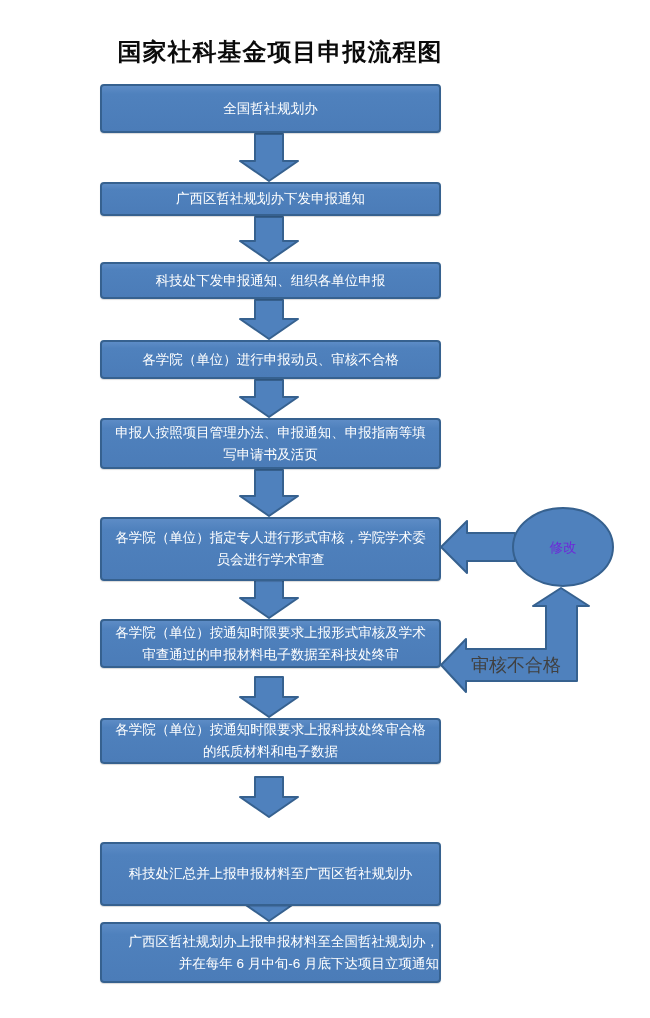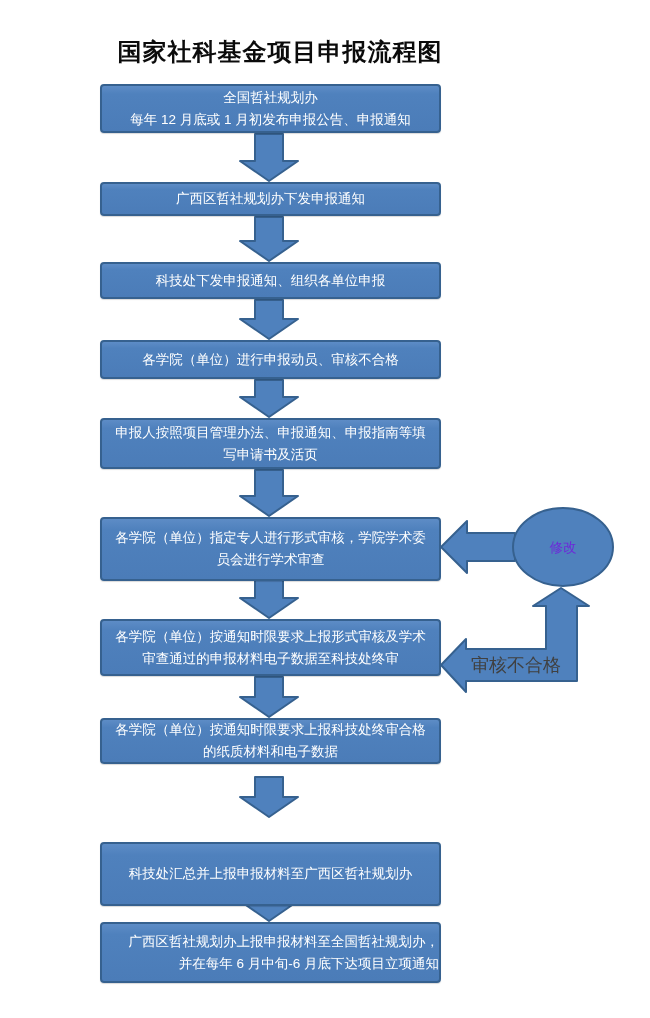--- a/index.html
+++ b/index.html
@@ -61,21 +61,20 @@
 
     <path class="shape" d="M441 547 L467 521 L467 533 L515 533 L515 561 L467 561 L467 573 Z"></path>
 
     <path class="shape" d="M561 588 L589 606 L577 606 L577 681 L466 681 L466 692 L441 665 L466 639 L466 649 L546 649 L546 606 L533 606 Z"></path>
 
     <ellipse class="shape" cx="563" cy="547" rx="50" ry="39"></ellipse>
   </svg>
 
   <div class="flow-box" style="top:84px;height:49px;">
     <div class="ln">全国哲社规划办</div>
-    <div class="ln">每年 12 月底或 1 月初发布申报公告、申报通知</div>
   </div>
 
   <div class="flow-box" style="top:182px;height:34px;">
     <div class="ln">广西区哲社规划办下发申报通知</div>
   </div>
 
   <div class="flow-box" style="top:262px;height:37px;">
     <div class="ln">科技处下发申报通知、组织各单位申报</div>
   </div>
 
@@ -86,21 +85,21 @@
   <div class="flow-box" style="top:418px;height:51px;">
     <div class="ln">申报人按照项目管理办法、申报通知、申报指南等填</div>
     <div class="ln">写申请书及活页</div>
   </div>
 
   <div class="flow-box" style="top:517px;height:64px;">
     <div class="ln">各学院（单位）指定专人进行形式审核，学院学术委</div>
     <div class="ln">员会进行学术审查</div>
   </div>
 
-  <div class="flow-box" style="top:619px;height:57px;">
+  <div class="flow-box" style="top:619px;height:49px;">
     <div class="ln">各学院（单位）按通知时限要求上报形式审核及学术</div>
     <div class="ln">审查通过的申报材料电子数据至科技处终审</div>
   </div>
 
   <div class="flow-box" style="top:718px;height:46px;">
     <div class="ln">各学院（单位）按通知时限要求上报科技处终审合格</div>
     <div class="ln">的纸质材料和电子数据</div>
   </div>
 
   <div class="flow-box" style="top:842px;height:64px;">

